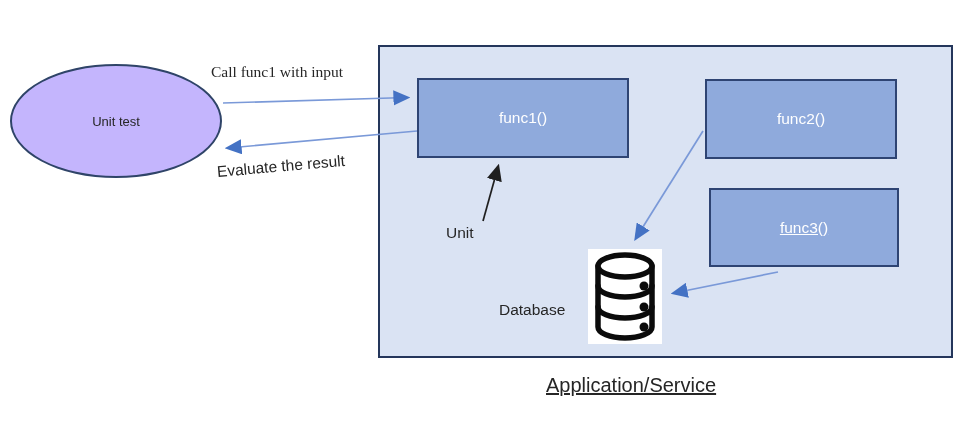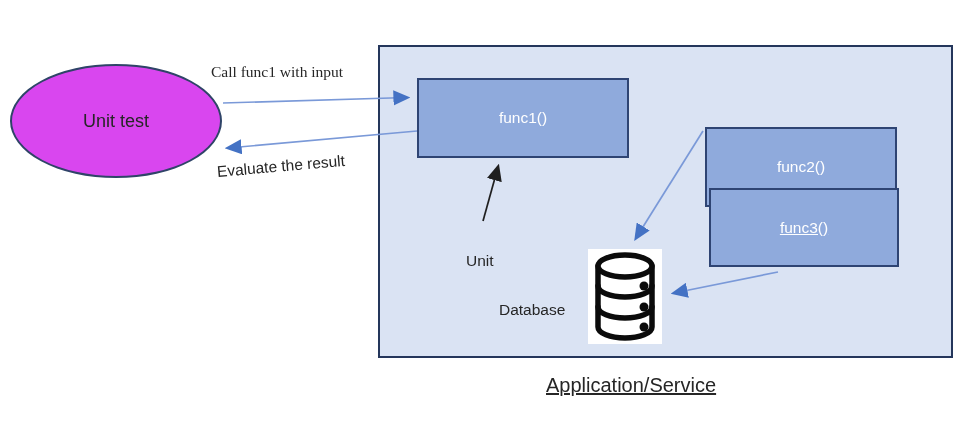--- a/index.html
+++ b/index.html
@@ -11,32 +11,32 @@
   .container-box{
     position:absolute;left:378px;top:45px;width:575px;height:313px;
     background:#dae3f3;border:2px solid #24365b;box-sizing:border-box;
   }
   .func-box{
     position:absolute;background:#8faadc;border:2px solid #2e4473;
     box-sizing:border-box;display:flex;align-items:center;justify-content:center;
     color:#ffffff;font-size:15.5px;
   }
   #func1{left:417px;top:78px;width:212px;height:80px;}
-  #func2{left:705px;top:79px;width:192px;height:80px;margin-top:48px;}
+  #func2{left:705px;top:79px;width:192px;height:80px;}
   #func3{left:709px;top:188px;width:190px;height:79px;text-decoration:underline;}
   .actor{
     position:absolute;left:10px;top:64px;width:212px;height:114px;
-    background:#d946ef;border:2.5px solid #2f4468;border-radius:50%;
+    background:#c4b5fd;border:2.5px solid #2f4468;border-radius:50%;
     box-sizing:border-box;display:flex;align-items:center;justify-content:center;
-    font-size:18px;
+    font-size:13px;
   }
   .lbl{position:absolute;font-size:15.5px;white-space:nowrap;line-height:1.2;}
   #call-label{left:211px;top:63px;font-family:Liberation Serif, serif;}
   #evaluate-label{left:217px;top:163px;transform:rotate(-5deg);transform-origin:left center;}
-  #unit-label{left:466px;top:224px;margin-top:28px;}
+  #unit-label{left:446px;top:224px;}
   #database-label{left:499px;top:301px;}
   #app-label{left:546px;top:373px;font-size:20px;text-decoration:underline;}
   .edges{position:absolute;left:0;top:0;pointer-events:none;}
   .db-icon{position:absolute;left:588px;top:249px;}
 </style>
 </head>
 <body>
 
 <div class="stage">
 

